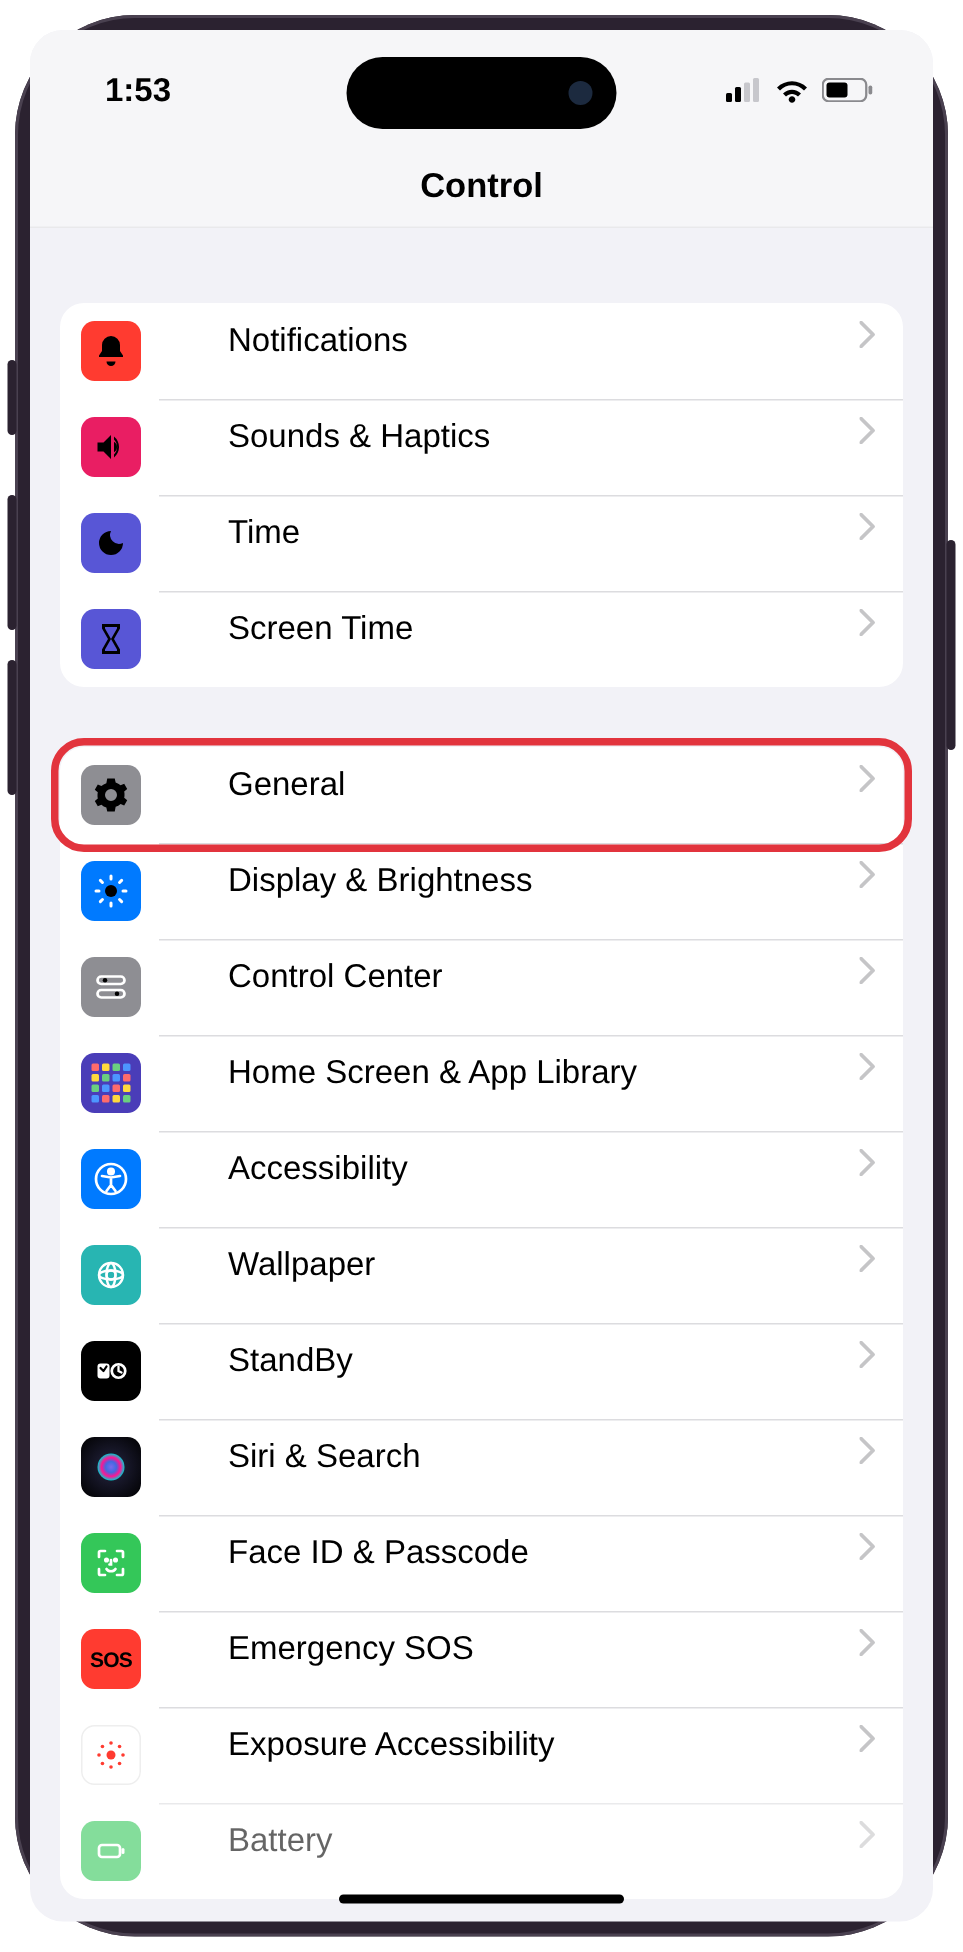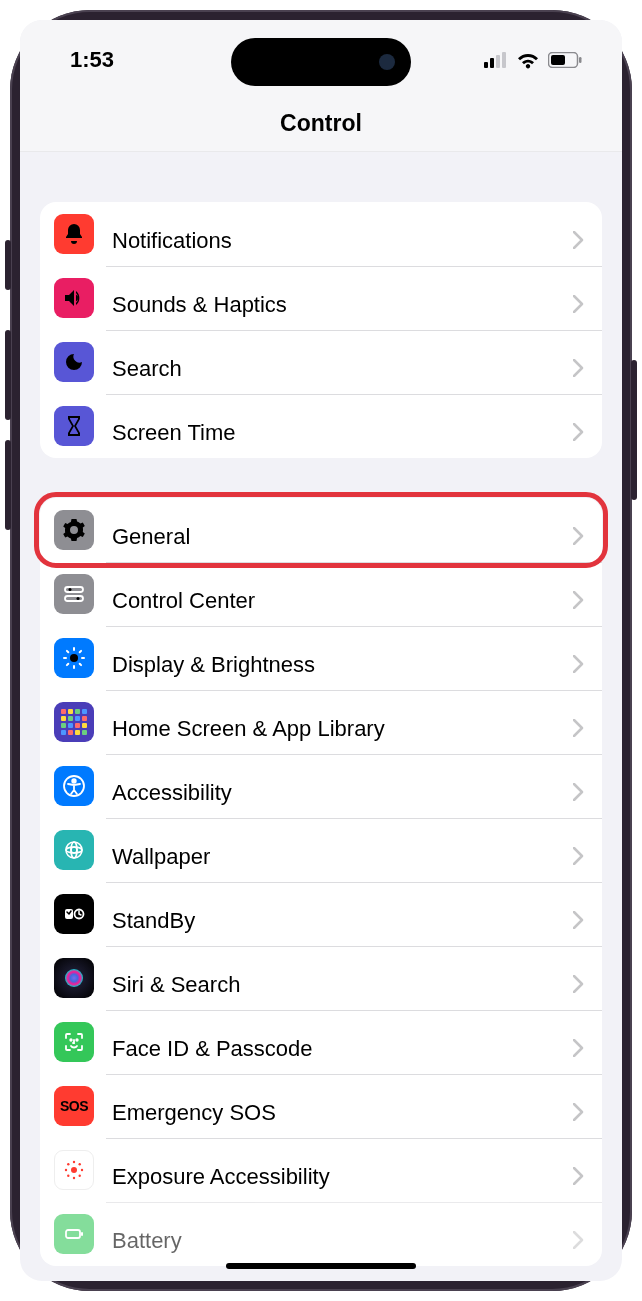--- a/index.html
+++ b/index.html
@@ -89,24 +89,25 @@
   .group {
     background: #fff;
     border-radius: 16px;
     margin-top: 40px;
     overflow: visible;
     position: relative;
   }
   .group:first-child { margin-top: 50px; }
   .row {
     display: flex;
-    align-items: flex-end;
+    align-items: flex-start;
     padding: 12px 18px 12px 14px;
     position: relative;
     min-height: 63px;
+    gap: 40px;
   }
   .row + .row::before {
     content: "";
     position: absolute;
     top: 0;
     left: 66px;
     right: 0;
     height: 0.5px;
     background: #dcdcdf;
   }
@@ -244,21 +245,21 @@
                 <path d="M1 1l8 8-8 8" stroke="#c5c5c7" stroke-width="2.5" fill="none" stroke-linecap="round" stroke-linejoin="round"></path>
               </svg>
           </span>
         </div>
         <div class="row">
           <div class="icon bg-indigo">
             <svg viewBox="0 0 24 24" fill="currentColor">
                 <path d="M20 12a8 8 0 1 1-8-8 6 6 0 0 0 8 8z"></path>
               </svg>
           </div>
-          <span class="label">Search</span>
+          <span class="label">Time</span>
           <span class="chevron">
             <svg width="11" height="18" viewBox="0 0 11 18">
                 <path d="M1 1l8 8-8 8" stroke="#c5c5c7" stroke-width="2.5" fill="none" stroke-linecap="round" stroke-linejoin="round"></path>
               </svg>
           </span>
         </div>
         <div class="row">
           <div class="icon bg-indigo">
             <svg viewBox="0 0 24 24" fill="currentColor">
                 <path d="M6 2h12v3l-4 7 4 7v3H6v-3l4-7-4-7V2zm2 2v1l4 7-4 7v1h8v-1l-4-7 4-7V4H8z"></path>
@@ -275,36 +276,20 @@
 
       <div class="group">
         <div class="highlight"></div>
         <div class="row">
           <div class="icon bg-gray">
             <svg viewBox="0 0 24 24" fill="currentColor">
                 <path d="M12 8a4 4 0 1 0 0 8 4 4 0 0 0 0-8zm9 4a9 9 0 0 1-.2 1.9l2 1.6-2 3.5-2.4-1a9 9 0 0 1-3.3 1.9L14.5 23h-5l-.6-2.6A9 9 0 0 1 5.6 18.5l-2.4 1-2-3.5 2-1.6A9 9 0 0 1 3 12a9 9 0 0 1 .2-1.9l-2-1.6 2-3.5 2.4 1A9 9 0 0 1 8.9 4.1L9.5 1h5l.6 2.6a9 9 0 0 1 3.3 1.9l2.4-1 2 3.5-2 1.6A9 9 0 0 1 21 12z"></path>
               </svg>
           </div>
           <span class="label">General</span>
-          <span class="chevron">
-            <svg width="11" height="18" viewBox="0 0 11 18">
-                <path d="M1 1l8 8-8 8" stroke="#c5c5c7" stroke-width="2.5" fill="none" stroke-linecap="round" stroke-linejoin="round"></path>
-              </svg>
-          </span>
-        </div>
-        <div class="row">
-          <div class="icon bg-gray">
-            <svg viewBox="0 0 24 24" fill="currentColor">
-              <rect x="3" y="5" width="18" height="5" rx="2.5" fill="none" stroke="#fff" stroke-width="1.8"></rect>
-              <circle cx="8" cy="7.5" r="1.5"></circle>
-              <rect x="3" y="14" width="18" height="5" rx="2.5" fill="none" stroke="#fff" stroke-width="1.8"></rect>
-              <circle cx="16" cy="16.5" r="1.5"></circle>
-            </svg>
-          </div>
-          <span class="label">Control Center</span>
           <span class="chevron">
             <svg width="11" height="18" viewBox="0 0 11 18">
                 <path d="M1 1l8 8-8 8" stroke="#c5c5c7" stroke-width="2.5" fill="none" stroke-linecap="round" stroke-linejoin="round"></path>
               </svg>
           </span>
         </div>
         <div class="row">
           <div class="icon bg-blue">
             <svg viewBox="0 0 24 24" fill="currentColor">
                 <circle cx="12" cy="12" r="4"></circle>
@@ -314,20 +299,36 @@
                   <line x1="2" y1="12" x2="4" y2="12"></line>
                   <line x1="20" y1="12" x2="22" y2="12"></line>
                   <line x1="4.9" y1="4.9" x2="6.3" y2="6.3"></line>
                   <line x1="17.7" y1="17.7" x2="19.1" y2="19.1"></line>
                   <line x1="4.9" y1="19.1" x2="6.3" y2="17.7"></line>
                   <line x1="17.7" y1="6.3" x2="19.1" y2="4.9"></line>
                 </g>
               </svg>
           </div>
           <span class="label">Display &amp; Brightness</span>
+          <span class="chevron">
+            <svg width="11" height="18" viewBox="0 0 11 18">
+                <path d="M1 1l8 8-8 8" stroke="#c5c5c7" stroke-width="2.5" fill="none" stroke-linecap="round" stroke-linejoin="round"></path>
+              </svg>
+          </span>
+        </div>
+        <div class="row">
+          <div class="icon bg-gray">
+            <svg viewBox="0 0 24 24" fill="currentColor">
+              <rect x="3" y="5" width="18" height="5" rx="2.5" fill="none" stroke="#fff" stroke-width="1.8"></rect>
+              <circle cx="8" cy="7.5" r="1.5"></circle>
+              <rect x="3" y="14" width="18" height="5" rx="2.5" fill="none" stroke="#fff" stroke-width="1.8"></rect>
+              <circle cx="16" cy="16.5" r="1.5"></circle>
+            </svg>
+          </div>
+          <span class="label">Control Center</span>
           <span class="chevron">
             <svg width="11" height="18" viewBox="0 0 11 18">
                 <path d="M1 1l8 8-8 8" stroke="#c5c5c7" stroke-width="2.5" fill="none" stroke-linecap="round" stroke-linejoin="round"></path>
               </svg>
           </span>
         </div>
         <div class="row">
           <div class="icon bg-purple">
             <div class="grid-icon">
               <span style="background:#ff6b6b"></span>

